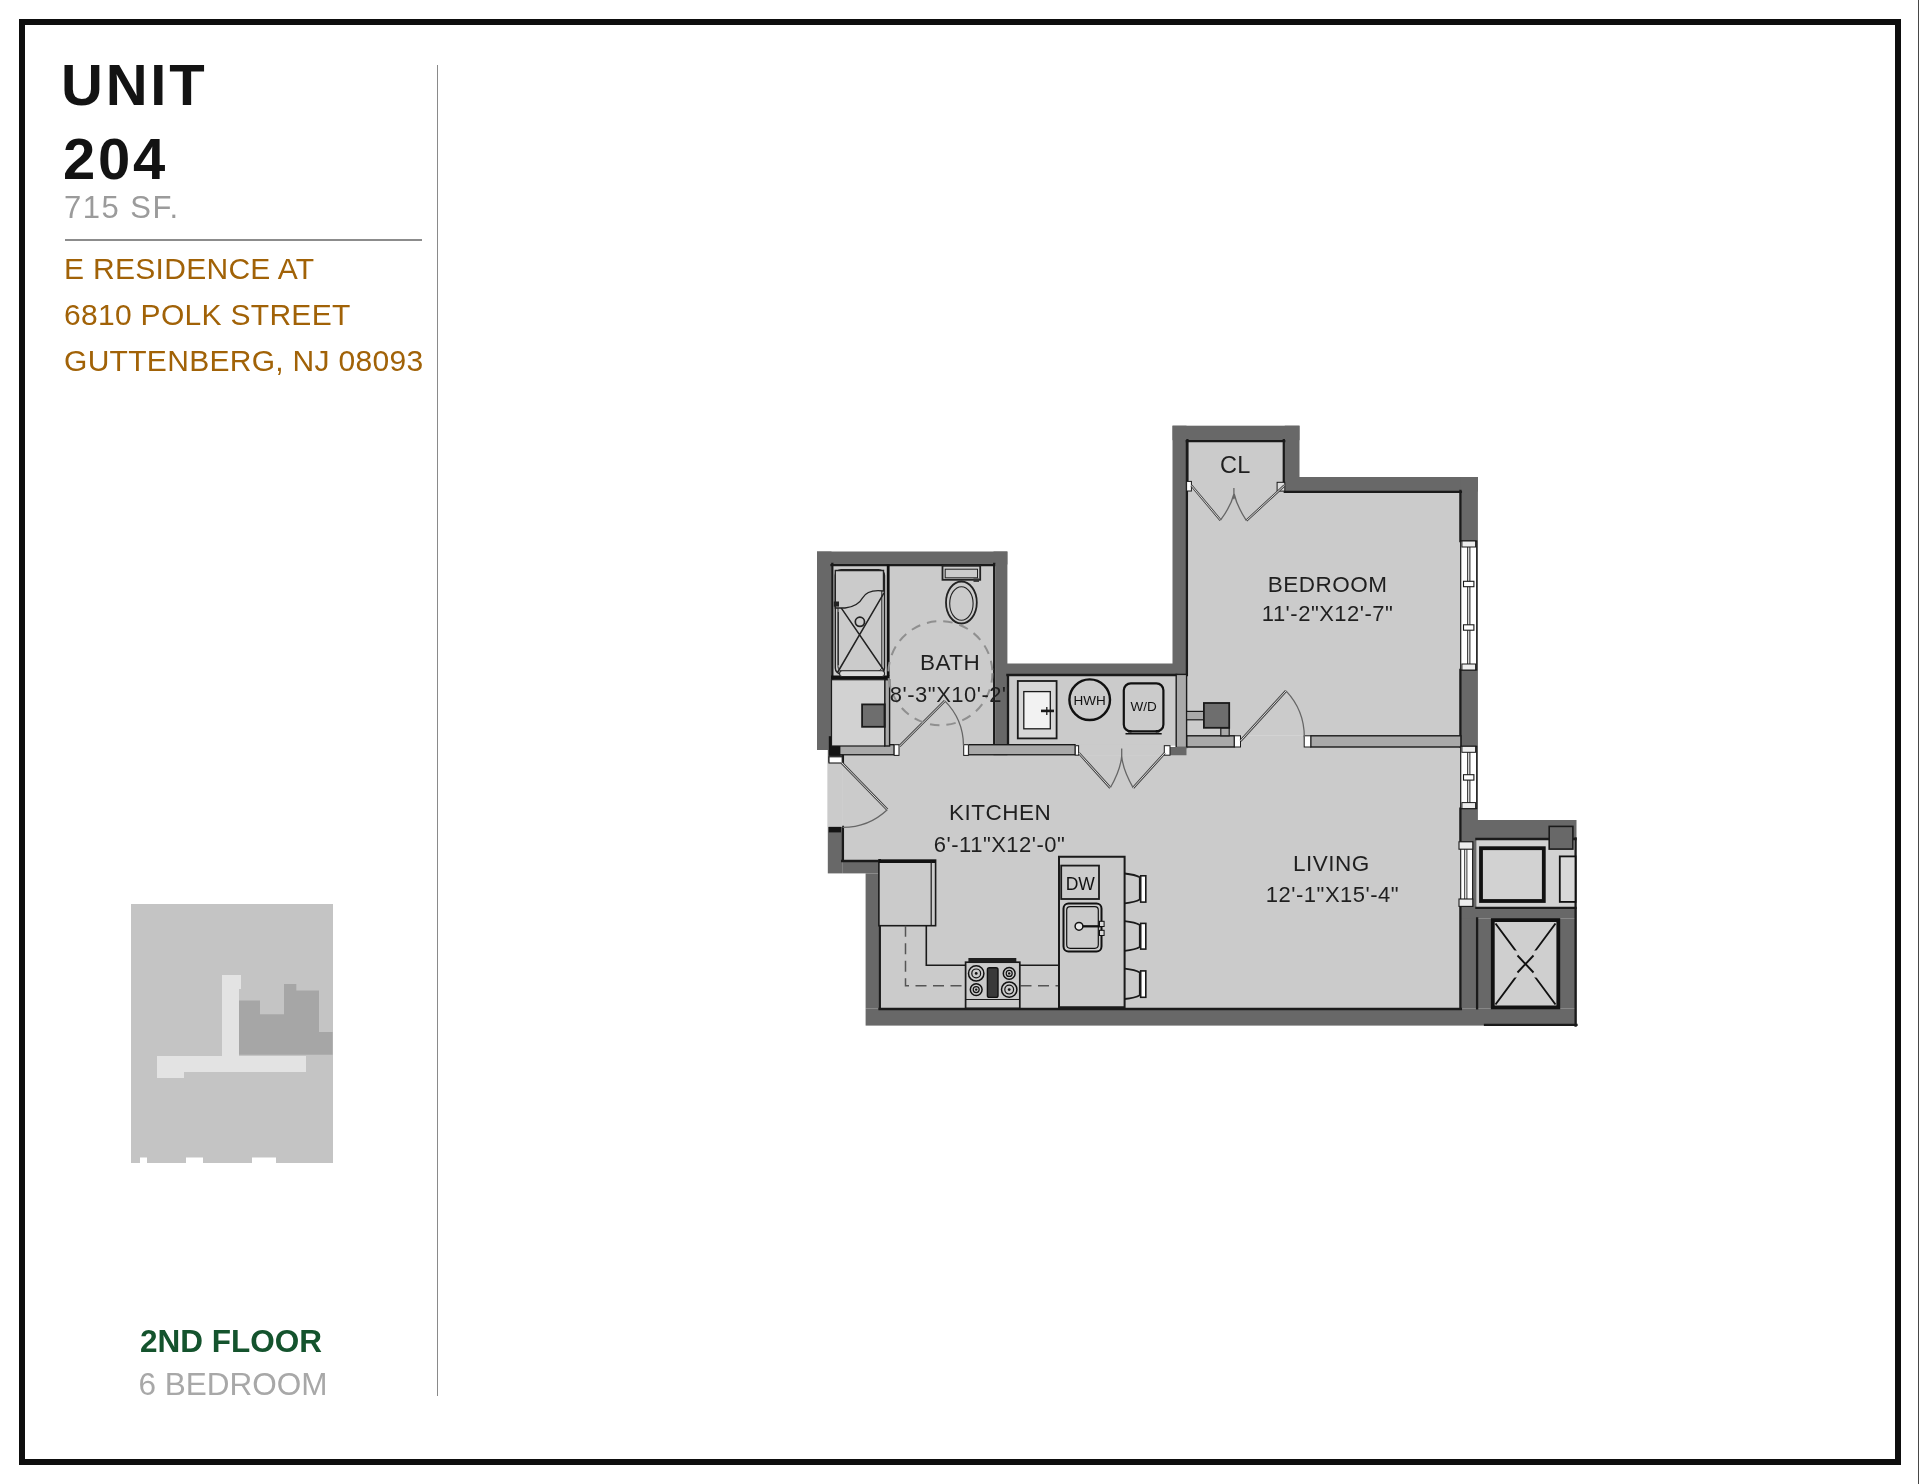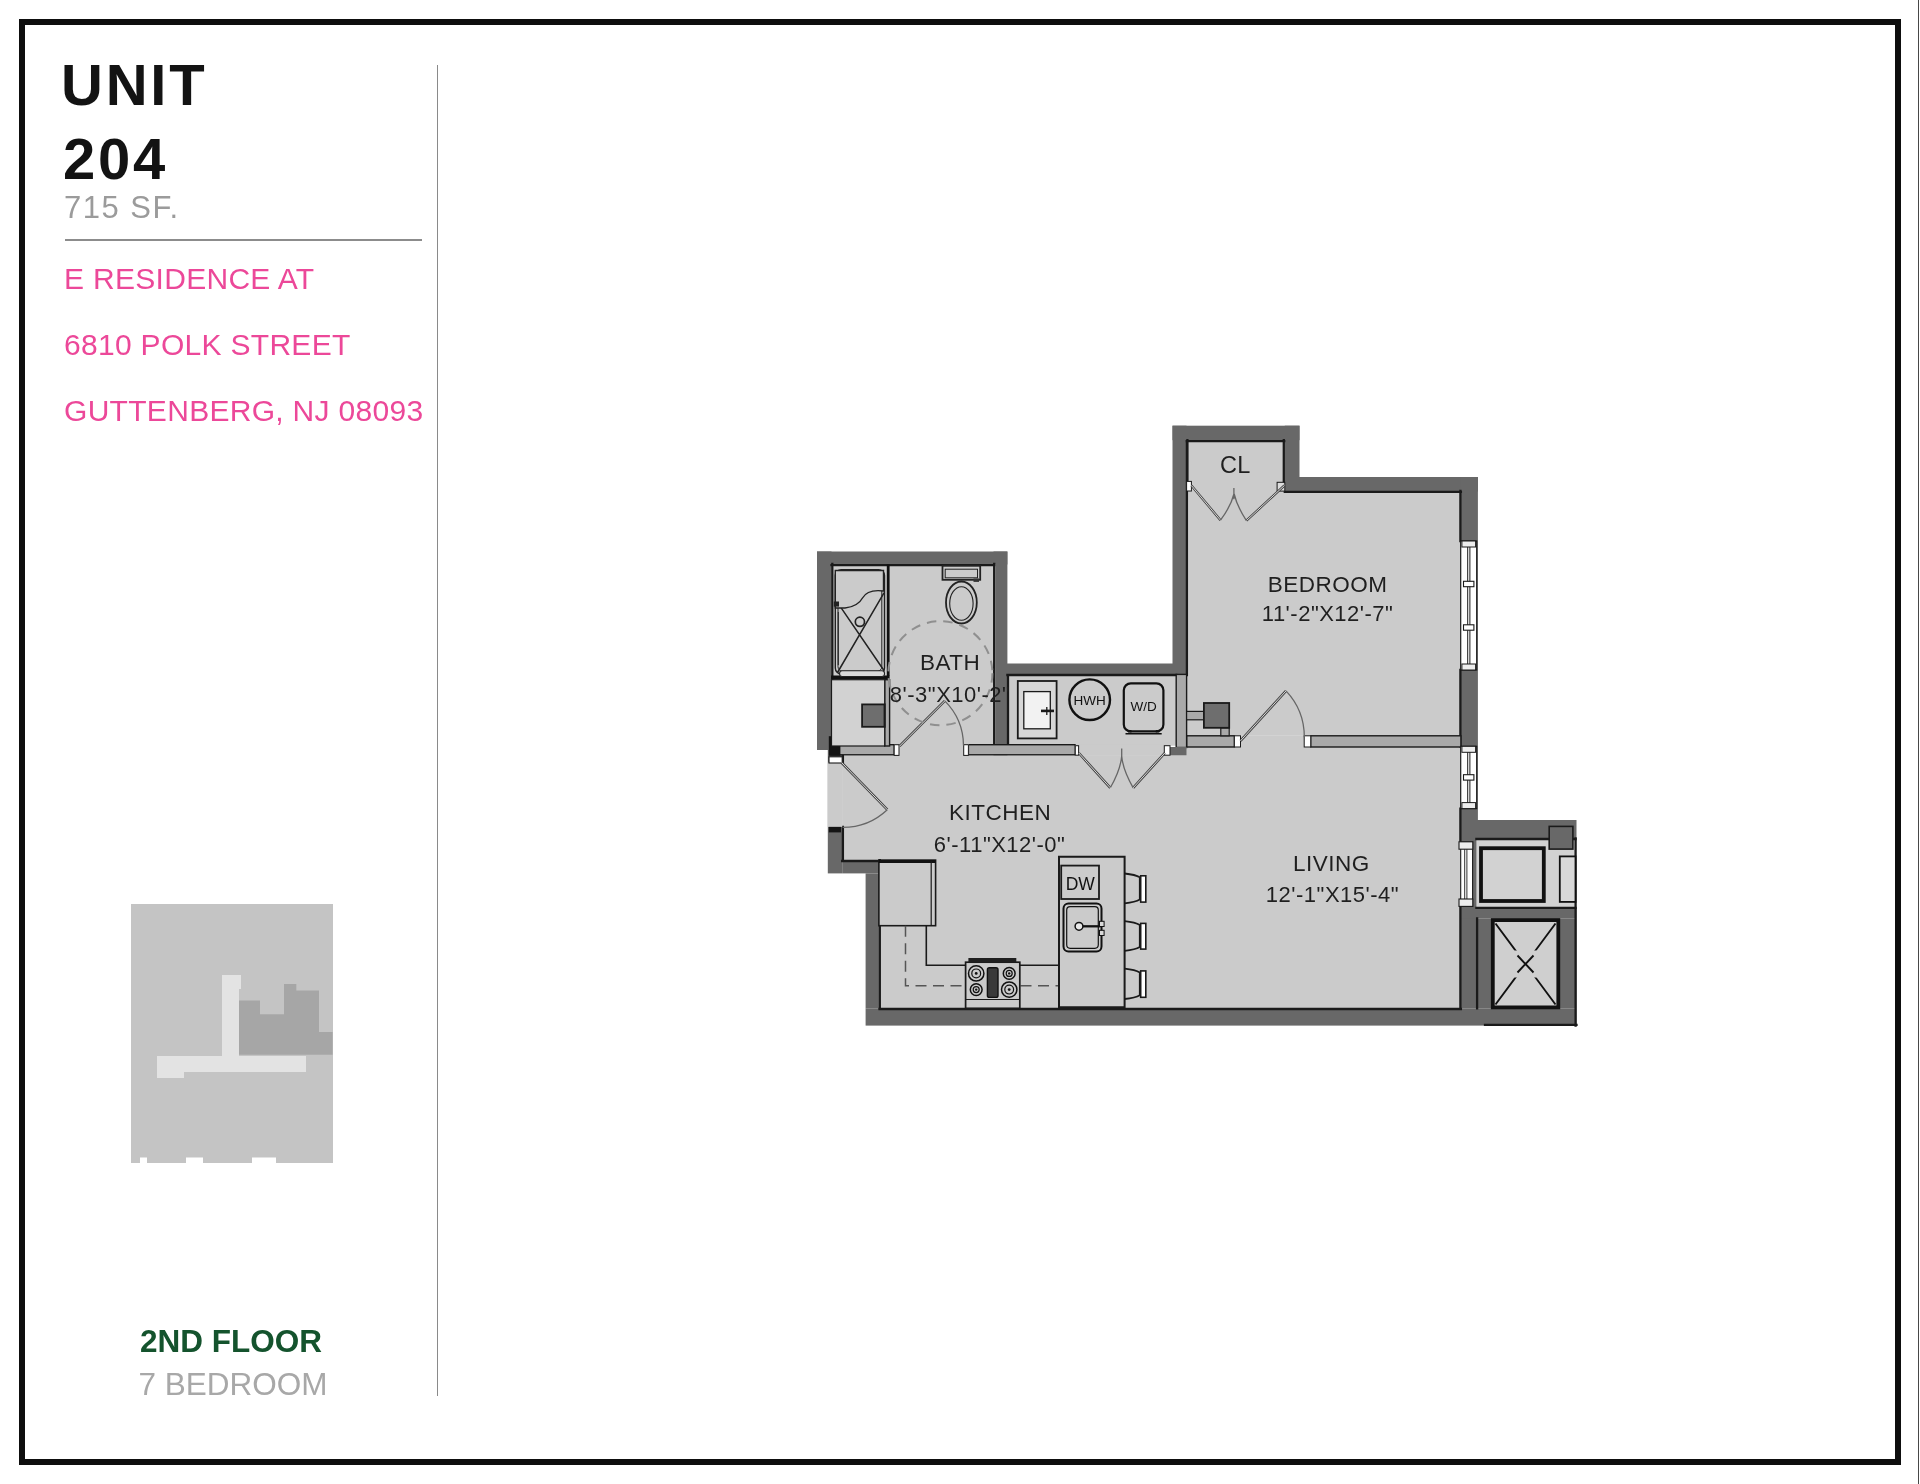--- a/index.html
+++ b/index.html
@@ -12,25 +12,25 @@
 <div class="abs" style="left:19px;top:19px;width:1870px;height:1434px;border:6px solid #0e0e0e;"></div>
 
 <div class="abs" style="left:61px;top:50.5px;font-size:58px;font-weight:bold;color:#131313;letter-spacing:2.8px;text-align:right;">UNIT</div>
 
 <div class="abs" style="left:63px;top:124.5px;font-size:58px;font-weight:bold;color:#131313;letter-spacing:2.8px;">204</div>
 
 <div class="abs" style="left:64px;top:190px;font-size:31px;color:#9b9b9b;letter-spacing:1.5px;">715 SF.</div>
 
 <div class="abs" style="left:65px;top:239px;width:357px;height:2px;background:#8c8c8c;"></div>
 
-<div class="abs" style="left:64px;top:246px;font-size:30px;color:#ec4899;line-height:66px;letter-spacing:0.3px;">E RESIDENCE AT<br>6810 POLK STREET<br>GUTTENBERG, NJ 08093</div>
+<div class="abs" style="left:64px;top:246px;font-size:30px;color:#a16207;line-height:46px;letter-spacing:0.3px;">E RESIDENCE AT<br>6810 POLK STREET<br>GUTTENBERG, NJ 08093</div>
 
 <div class="abs" style="left:140px;top:1323px;font-size:31.5px;font-weight:bold;color:#14532d;">2ND FLOOR</div>
 
-<div class="abs" style="left:138.5px;top:1366px;font-size:31.5px;color:#a8a8a8;">7 BEDROOM</div>
+<div class="abs" style="left:138.5px;top:1366px;font-size:31.5px;color:#a8a8a8;">6 BEDROOM</div>
 
 <div class="abs" style="left:1917.8px;top:0;width:1.6px;height:1484px;background:#474747;"></div>
 
 <div class="abs" style="left:436.5px;top:65px;width:1.7px;height:1331px;background:#8a8a8a;"></div>
 <svg class="abs" style="left:0;top:0;" width="1920" height="1484" viewBox="0 0 1920 1484">
 <g>
 
 <rect x="131" y="904" width="202" height="259" fill="#c4c4c4"></rect>
 
 <rect x="140" y="1157.5" width="7" height="5.5" fill="#ffffff"></rect>

